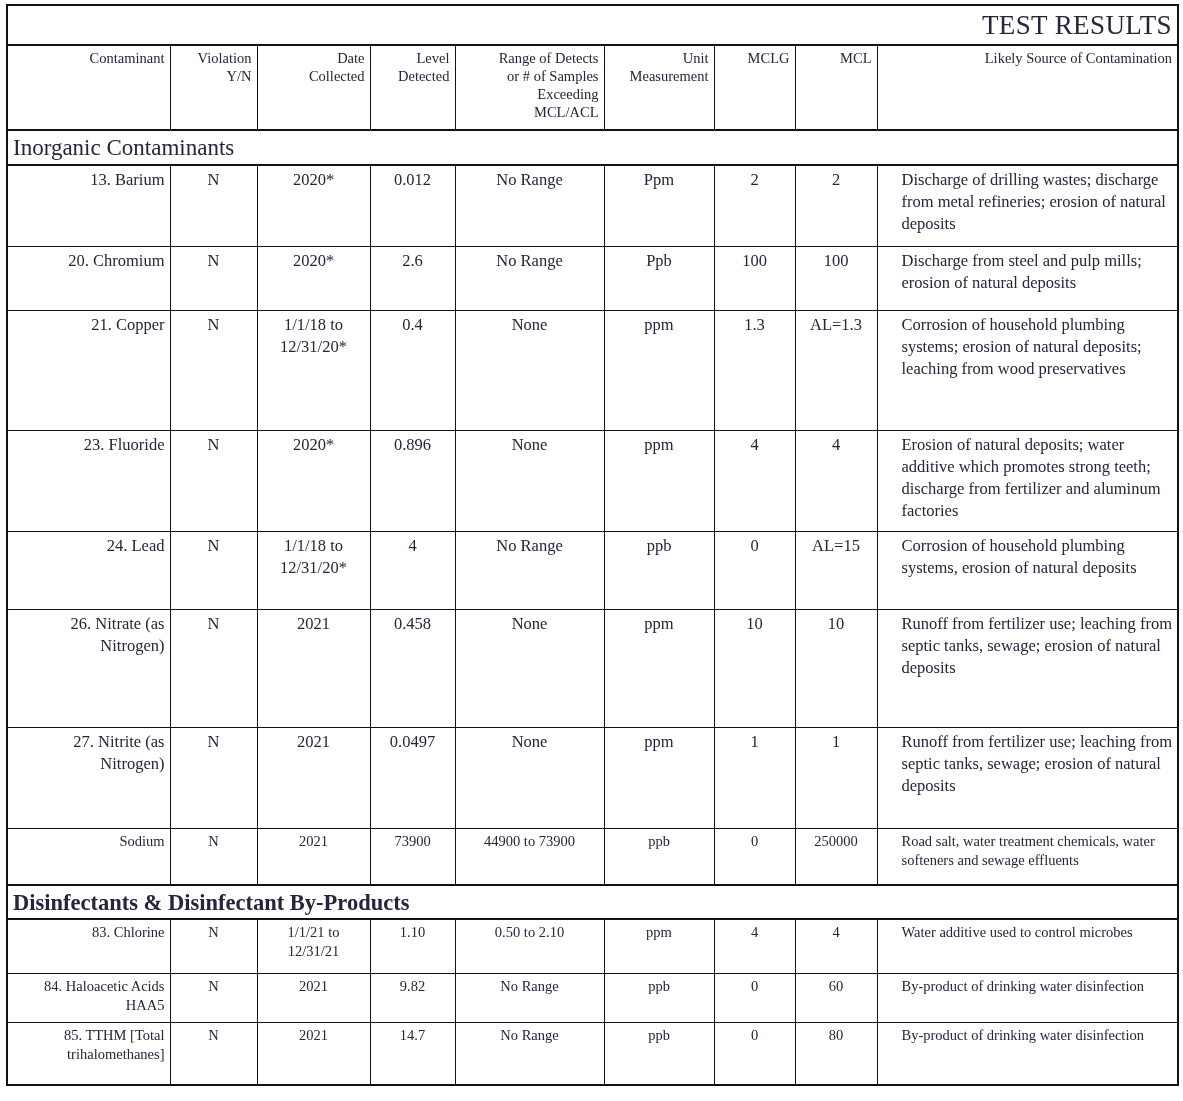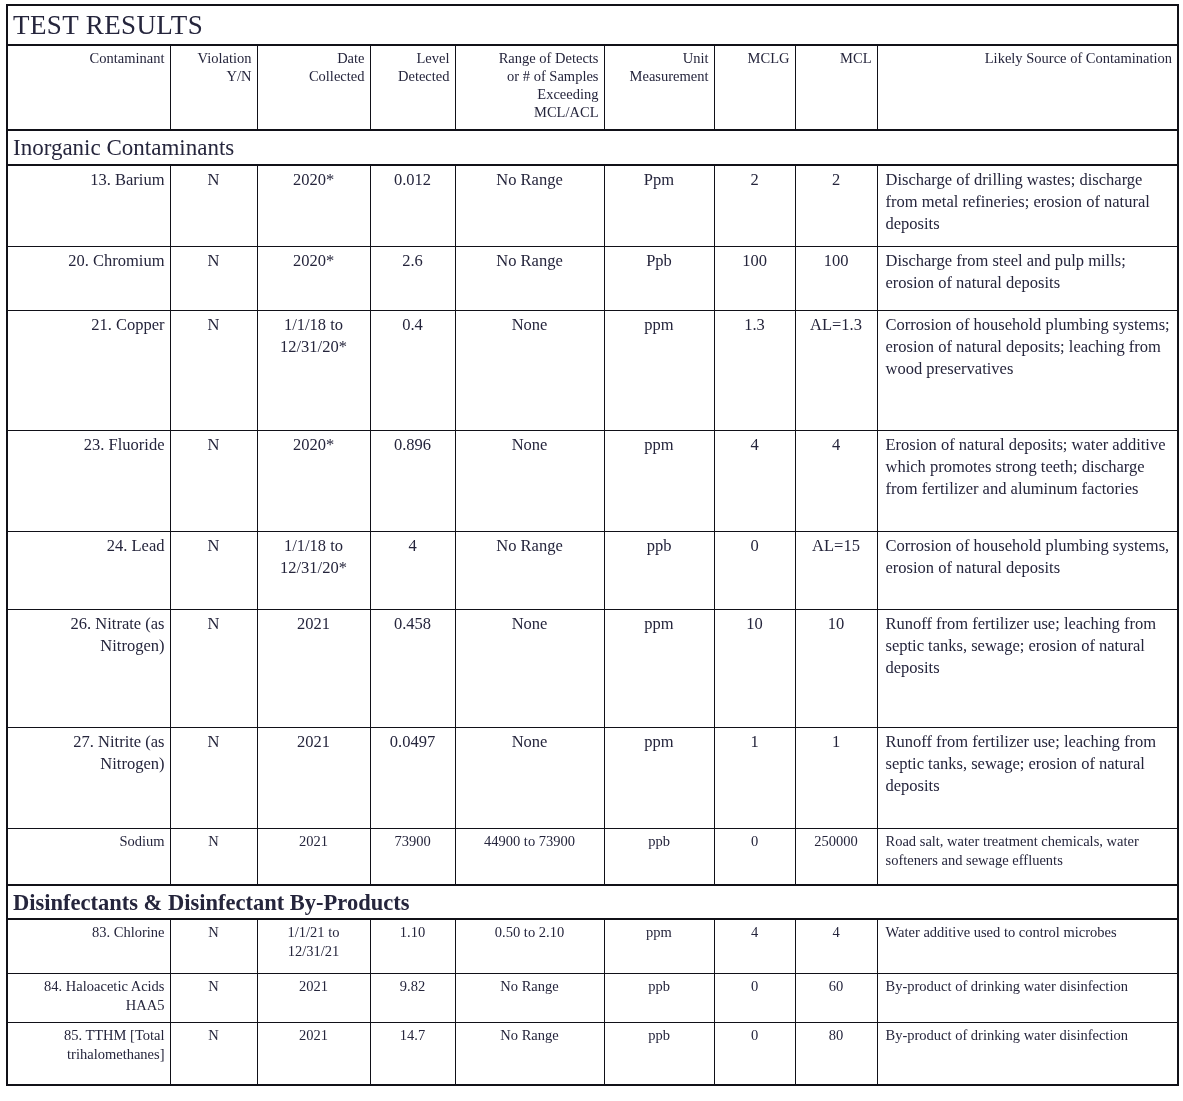--- a/index.html
+++ b/index.html
@@ -33,21 +33,21 @@
   table.results th {
     border: 1px solid #111118;
     vertical-align: top;
     padding: 3px 5px 2px 5px;
     font-weight: normal;
     color: #25253c;
   }
 
   
   .title-cell {
-    text-align: left;
+    text-align: right;
     font-size: 27px;
     line-height: 1.22;
     letter-spacing: 0.4px;
     padding: 4px 0 6px 0;
     border-bottom: 2px solid #111118 !important;
   }
 
   
   .colhead td {
     text-align: right;
@@ -72,21 +72,21 @@
   
   .datarow td { font-size: 16.5px; line-height: 1.34; }
   .datarow td.c-name   { text-align: right;   padding-left: 7px; }
   .datarow td.c-viol,
   .datarow td.c-date,
   .datarow td.c-level,
   .datarow td.c-range,
   .datarow td.c-unit,
   .datarow td.c-mclg,
   .datarow td.c-mcl    { text-align: center; }
-  .datarow td.c-source { text-align: left; padding-left: 8px; }
+  .datarow td.c-source { text-align: left; padding-left: 24px; }
 
   .small-row td { font-size: 14.5px; }
 
   
   .footnote {
     font-size: 17px;
     font-weight: bold;
     padding: 6px 0 0 4px;
     letter-spacing: 0.1px;
   }

